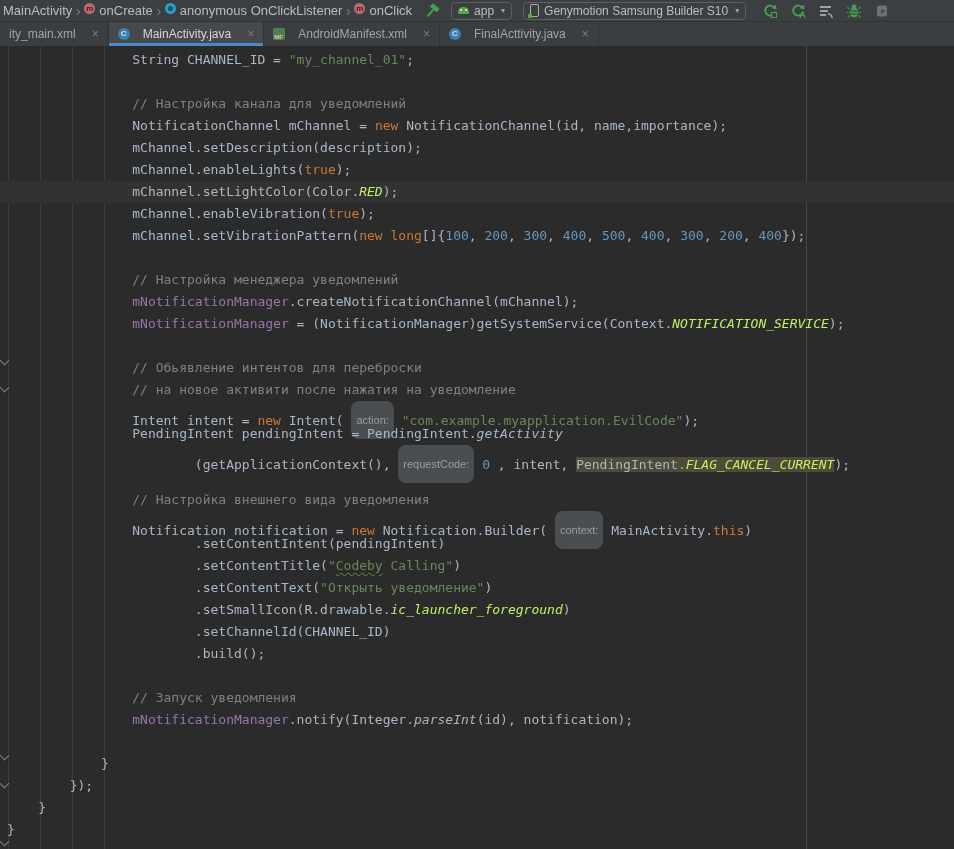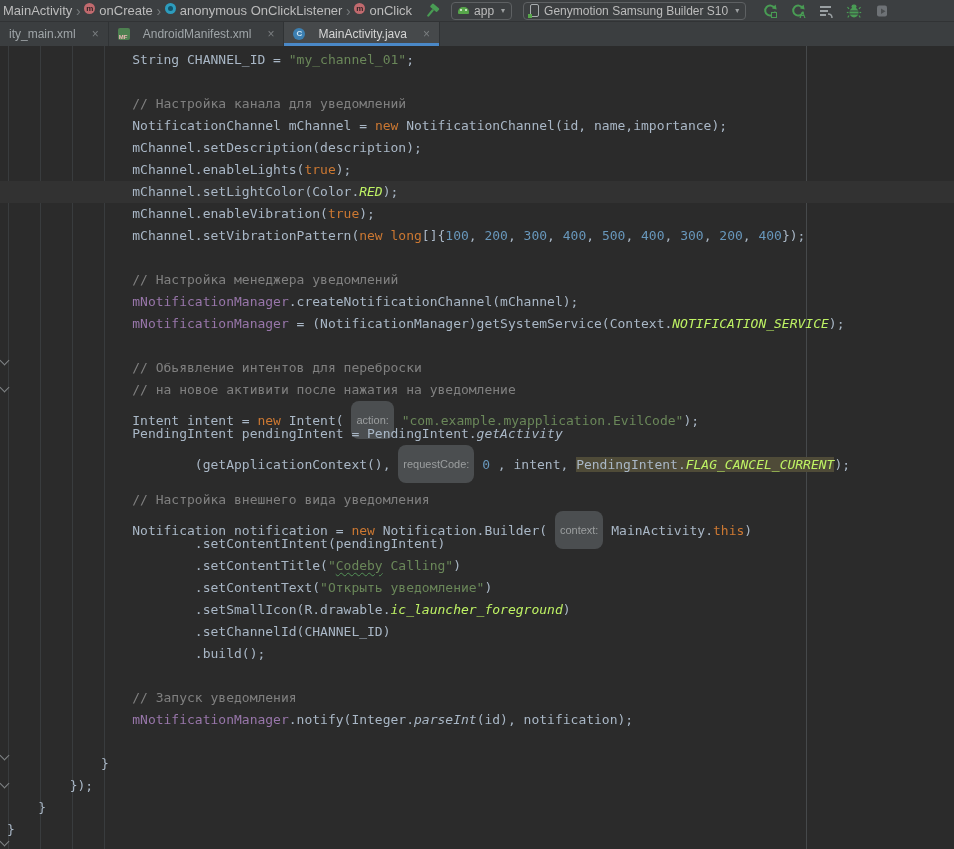--- a/index.html
+++ b/index.html
@@ -159,28 +159,33 @@
         </svg>
     </span>
   </div>
 </div>
 
 <div class="tabbar">
   <div class="tab">
     <span>ity_main.xml</span>
     <span class="tab-close"></span>
   </div>
+  <div class="tab selected">
+    <span class="fic-class"></span>
+    <span>MainActivity.java</span>
+    <span class="tab-close"></span>
+  </div>
   <div class="tab">
     <span class="fic-mf"></span>
     <span>AndroidManifest.xml</span>
     <span class="tab-close"></span>
   </div>
-  <div class="tab selected">
+  <div class="tab">
     <span class="fic-class"></span>
-    <span>MainActivity.java</span>
+    <span>FinalActtivity.java</span>
     <span class="tab-close"></span>
   </div>
 </div>
 
 <div class="editor">
   <div class="vline" style="left:8px"></div>
   <div class="vline" style="left:40px"></div>
   <div class="vline" style="left:72px"></div>
   <div class="vline" style="left:104px"></div>
   <div class="vline margin-line" style="left:806px"></div>

